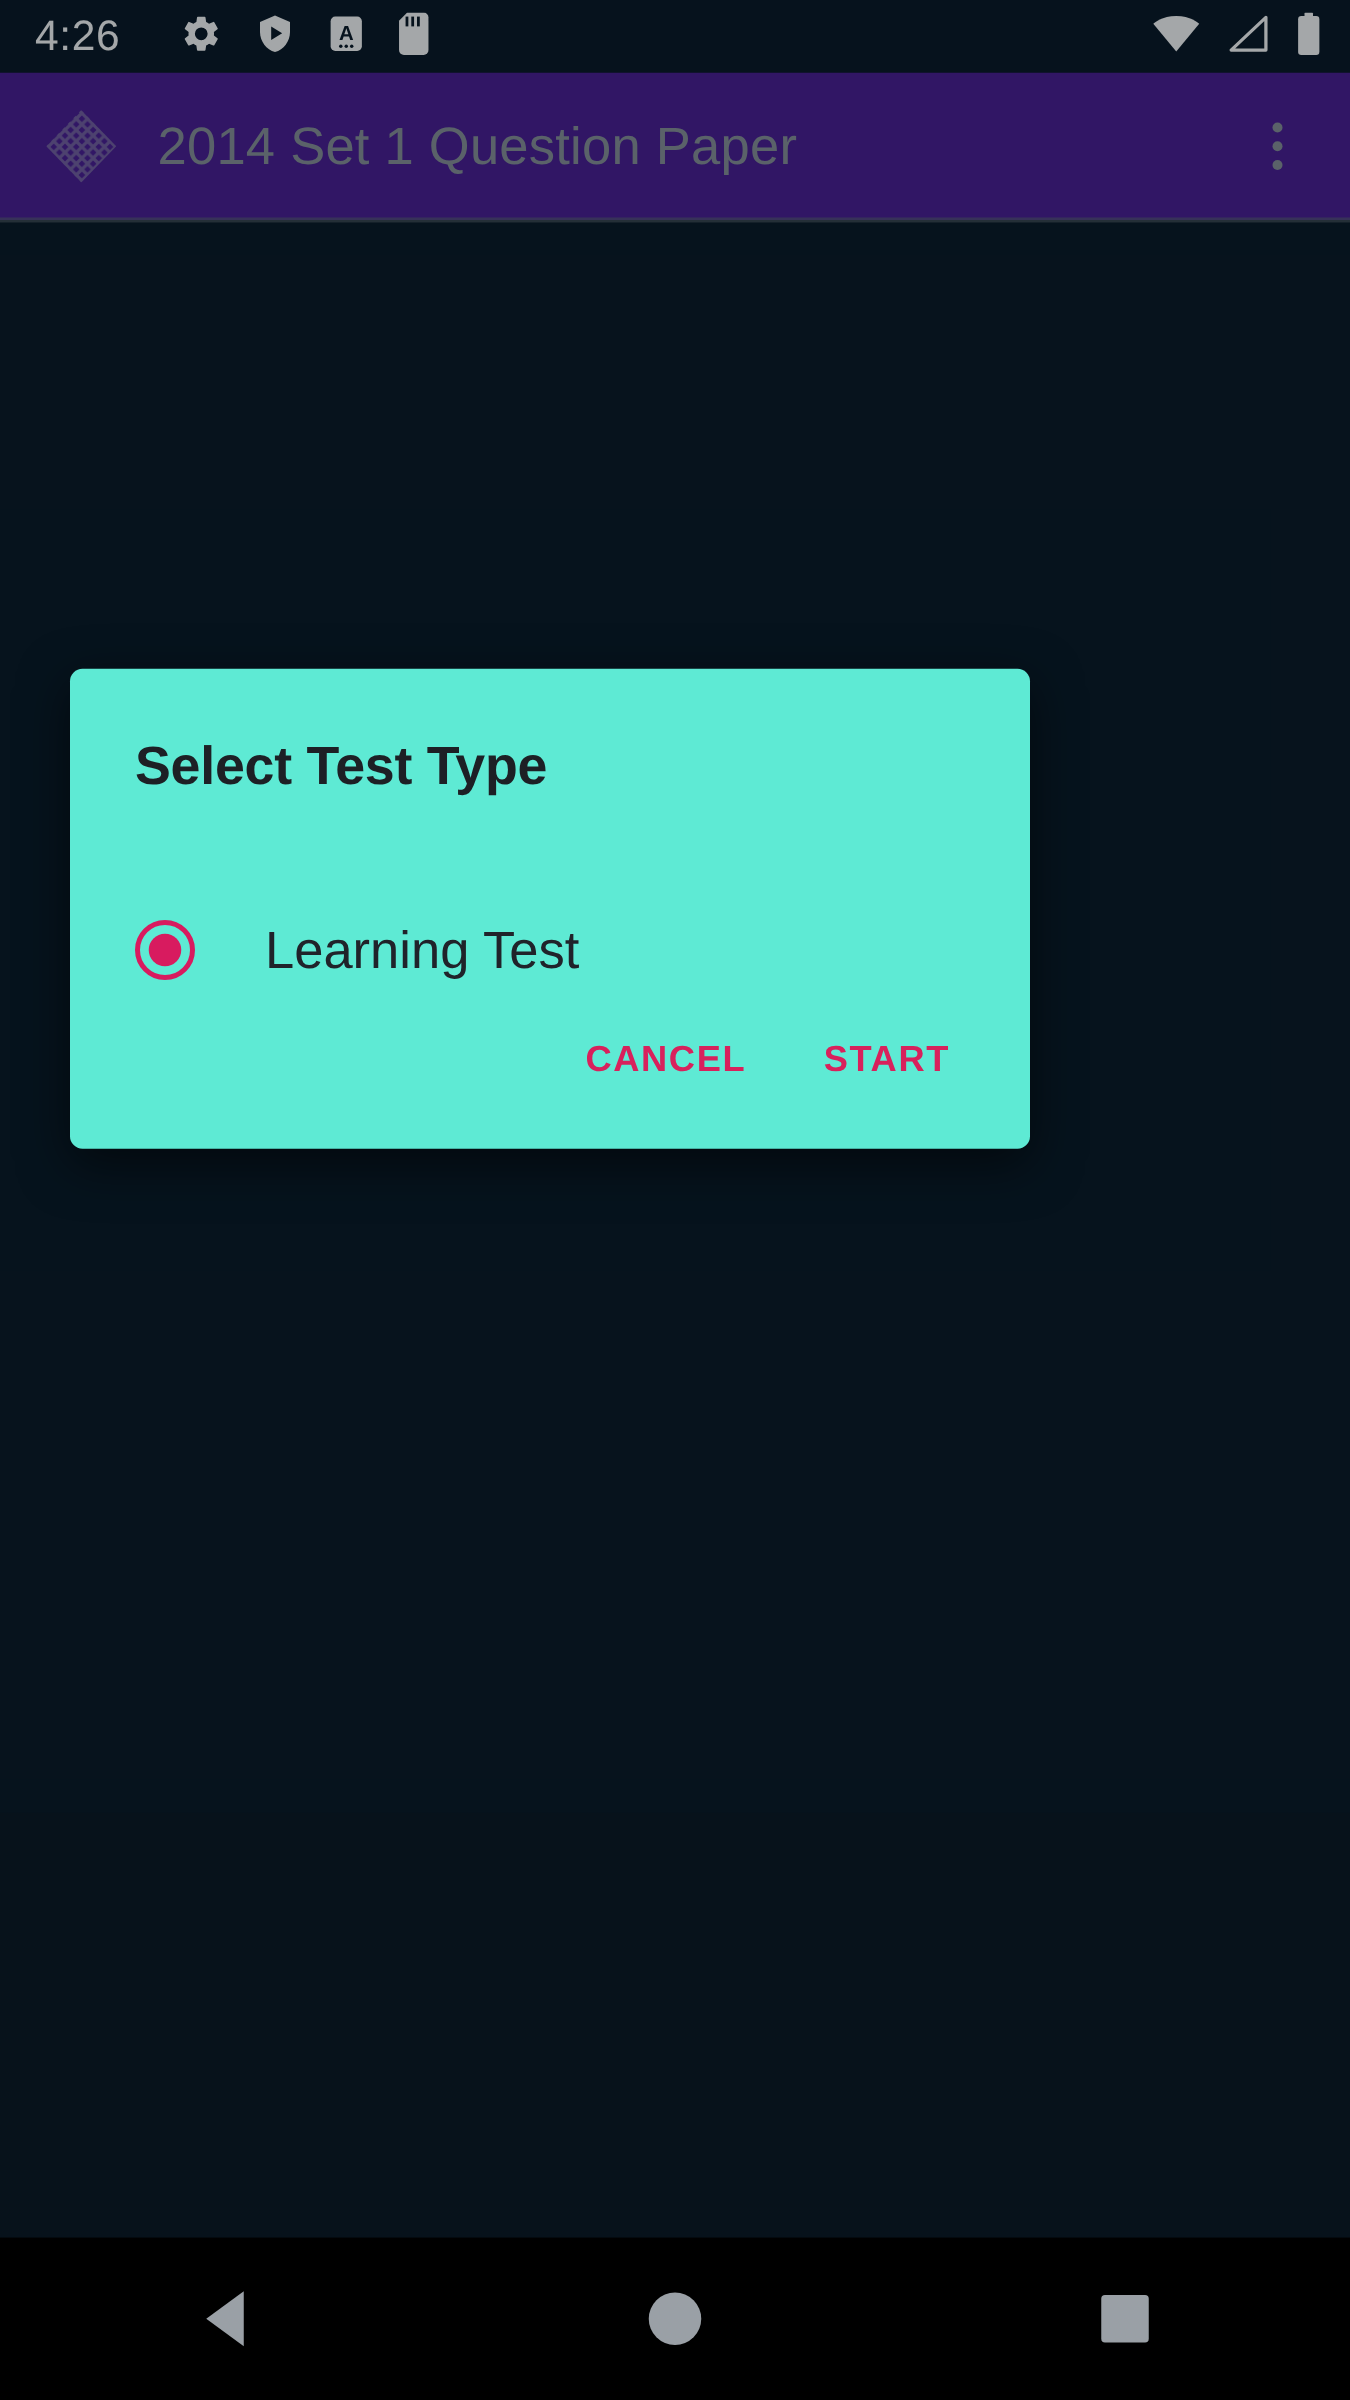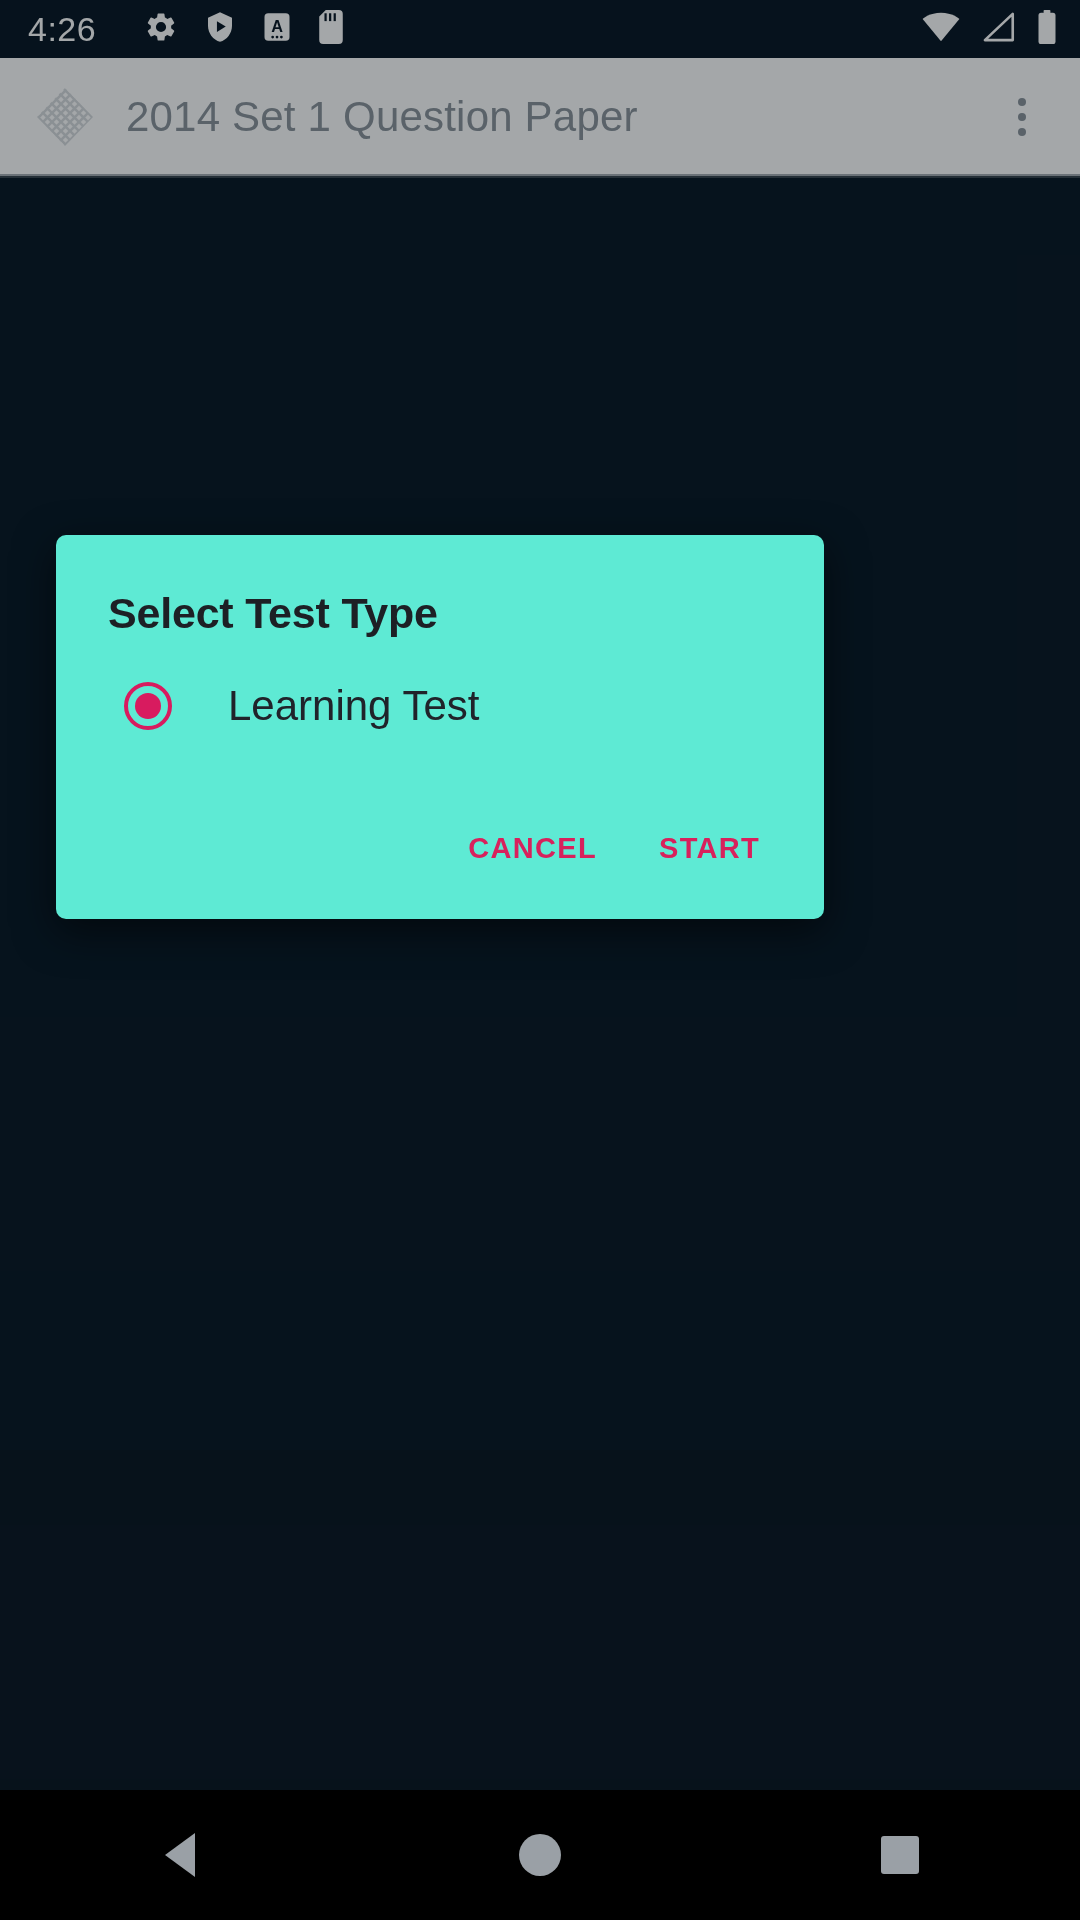--- a/index.html
+++ b/index.html
@@ -24,21 +24,21 @@
     font-family:"Liberation Sans", sans-serif;
     line-height:1;
   }
   .sb-icons-left { display:flex; align-items:center; gap:26px; margin-left:28px; }
   .sb-icons-right { display:flex; align-items:center; gap:20px; margin-left:auto; }
   .sb-ico { display:block; }
 
   
   #app-bar {
     position:absolute; left:0; top:58px; width:1080px; height:118px;
-    background:#ffffff;
+    background:#4c1d95;
     display:flex; align-items:center;
     padding:0 26px 0 34px;
     z-index:4;
   }
   #app-logo { width:62px; height:62px; flex:0 0 auto; opacity:.46; }
   #app-title {
     color:#8b949c; font-size:42px; margin-left:30px;
     white-space:nowrap; letter-spacing:0.2px;
     font-weight:400;
   }
@@ -72,22 +72,22 @@
     z-index:10;
     box-shadow:0 12px 40px rgba(0,0,0,.55);
     padding:54px 0 22px 0;
   }
   #dialog-title {
     color:#1d2025; font-size:43px; font-weight:700;
     padding:0 52px; letter-spacing:-0.2px;
   }
   #radio-group { margin-top:44px; }
   .radio-row {
-    display:flex; align-items:flex-start;
-    height:102px; padding:0 52px;margin-left:16px;
+    display:flex; align-items:flex-end;
+    height:102px; padding:0 52px;
   }
   .radio-mark { width:48px; height:48px; flex:0 0 auto; position:relative; }
   .radio-mark .outer {
     position:absolute; left:0; top:0; width:48px; height:48px;
     border-radius:50%; border:4px solid #7c7c7c; box-sizing:border-box;
   }
   .radio-row.selected .radio-mark .outer { border-color:#d81b5f; }
   .radio-mark .inner {
     position:absolute; left:11px; top:11px; width:26px; height:26px;
     border-radius:50%; background:transparent;

